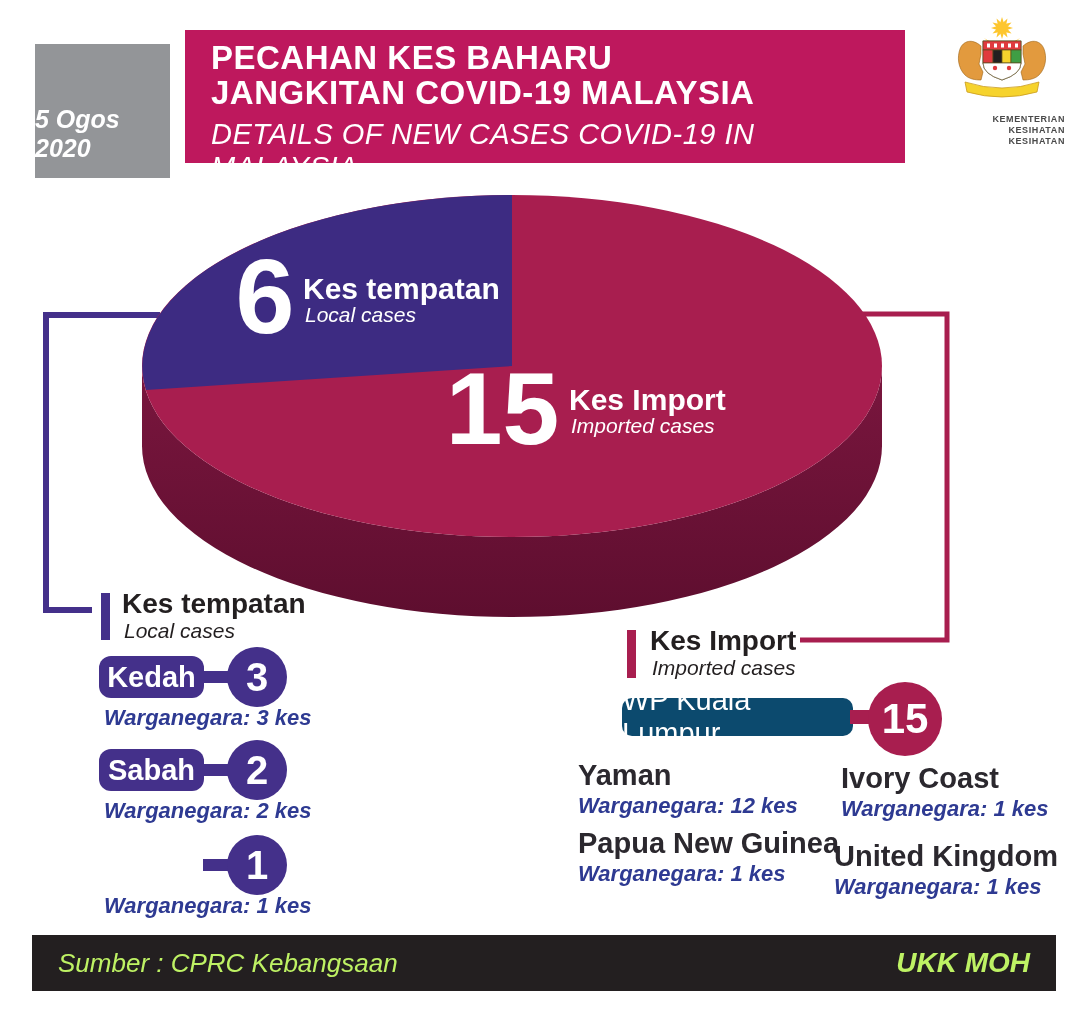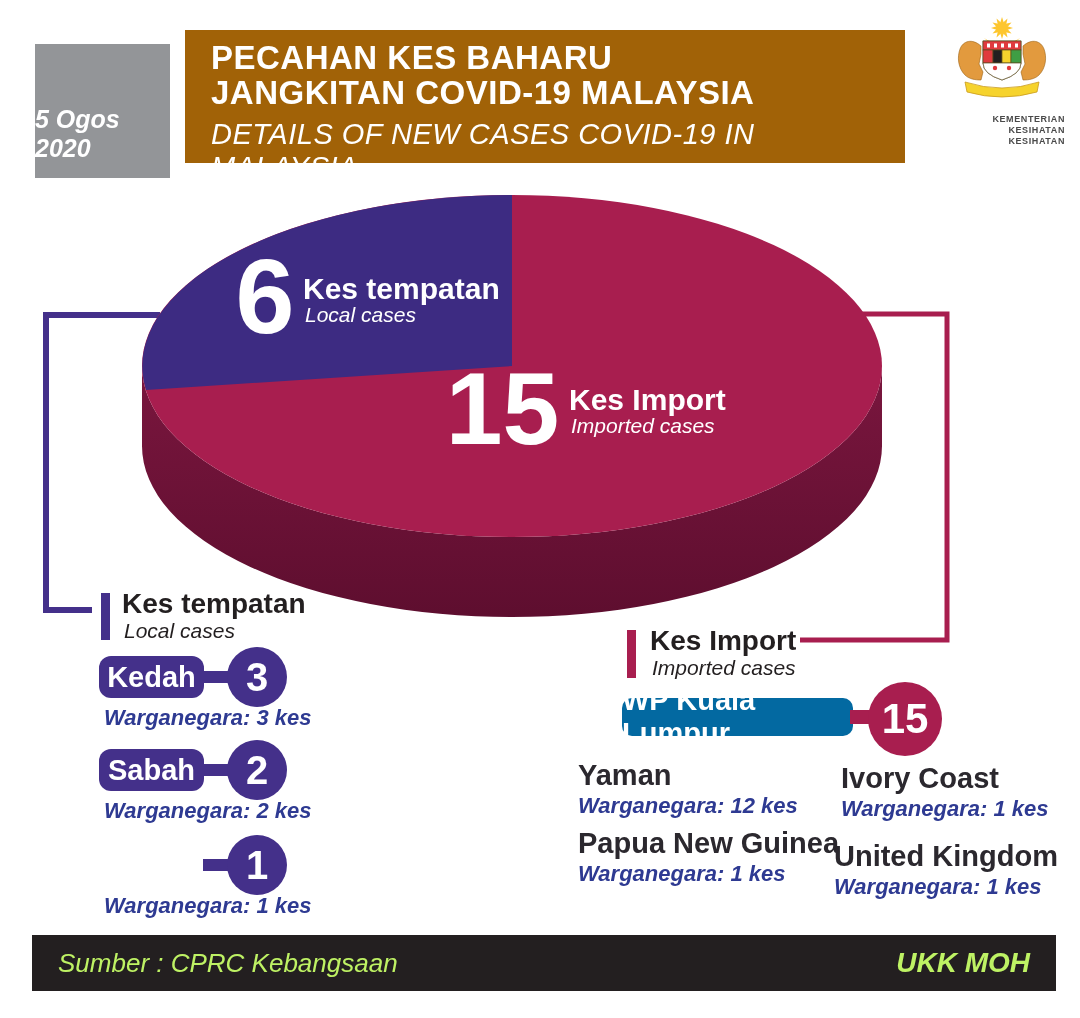--- a/index.html
+++ b/index.html
@@ -4,21 +4,21 @@
 <style>
   html,body{margin:0;padding:0;background:#fff;}
   .canvas{position:relative;width:1080px;height:1018px;background:#ffffff;overflow:hidden;
           font-family:"Liberation Sans","DejaVu Sans",sans-serif;}
   .abs{position:absolute;}
 
   
   .date-box{left:35px;top:44px;width:135px;height:134px;background:#939598;
             display:flex;align-items:center;justify-content:center;}
   .date-box span{color:#fff;font-size:25px;font-weight:bold;font-style:italic;margin-top:45px;}
-  .title-box{left:185px;top:30px;width:720px;height:133px;background:#a16207;color:#fff;
+  .title-box{left:185px;top:30px;width:720px;height:133px;background:#be185d;color:#fff;
              padding:10px 15px 0 26px;box-sizing:border-box;}
   .title-l{font-size:33px;font-weight:bold;letter-spacing:.5px;line-height:35px;}
   .title-sub{font-size:29px;font-style:italic;font-weight:normal;letter-spacing:.5px;margin-top:8px;}
   .logo{left:933px;top:16px;width:132px;text-align:right;}
   .logo-text{font-size:9px;font-weight:bold;color:#4a4a4a;letter-spacing:.6px;line-height:11px;margin-top:2px;}
 
   
   .pie-layer{left:0;top:0;width:1080px;height:1018px;}
 
   .pie-num{color:#fff;font-weight:bold;text-align:center;line-height:1;}
@@ -46,21 +46,21 @@
   .loc-link{position:absolute;left:104px;top:15px;width:28px;height:12px;background:#44308A;}
   .loc-circle{position:absolute;left:128px;top:-9px;width:60px;height:60px;border-radius:50%;
               background:#44308A;color:#fff;font-size:40px;font-weight:bold;
               display:flex;align-items:center;justify-content:center;}
   .detail{font-size:22px;font-weight:bold;font-style:italic;color:#2E3A92;white-space:nowrap;}
   .loc-detail{position:absolute;left:5px;top:49px;}
 
   
   .wpkl-row{position:absolute;left:622px;top:698px;width:340px;height:80px;}
   .wpkl-badge{position:absolute;left:0;top:0;width:231px;height:38px;border-radius:10px;
-              background:#0369a1;color:#fff;font-size:29px;font-weight:bold;
+              background:#0c4a6e;color:#fff;font-size:29px;font-weight:normal;
               display:flex;align-items:center;justify-content:center;}
   .wpkl-link{position:absolute;left:228px;top:12px;width:24px;height:14px;background:#A81E4F;}
   .wpkl-circle{position:absolute;left:246px;top:-16px;width:74px;height:74px;border-radius:50%;
                background:#A81E4F;color:#fff;font-size:42px;font-weight:bold;
                display:flex;align-items:center;justify-content:center;}
   .country{position:absolute;}
   .country-name{font-size:29px;font-weight:bold;color:#2B282E;white-space:nowrap;line-height:30px;}
   .country .detail{display:block;margin-top:3px;}
   .c-yaman{left:578px;top:760px;} .c-ivory{left:841px;top:763px;}
   .c-papua{left:578px;top:828px;} .c-uk{left:834px;top:841px;}

